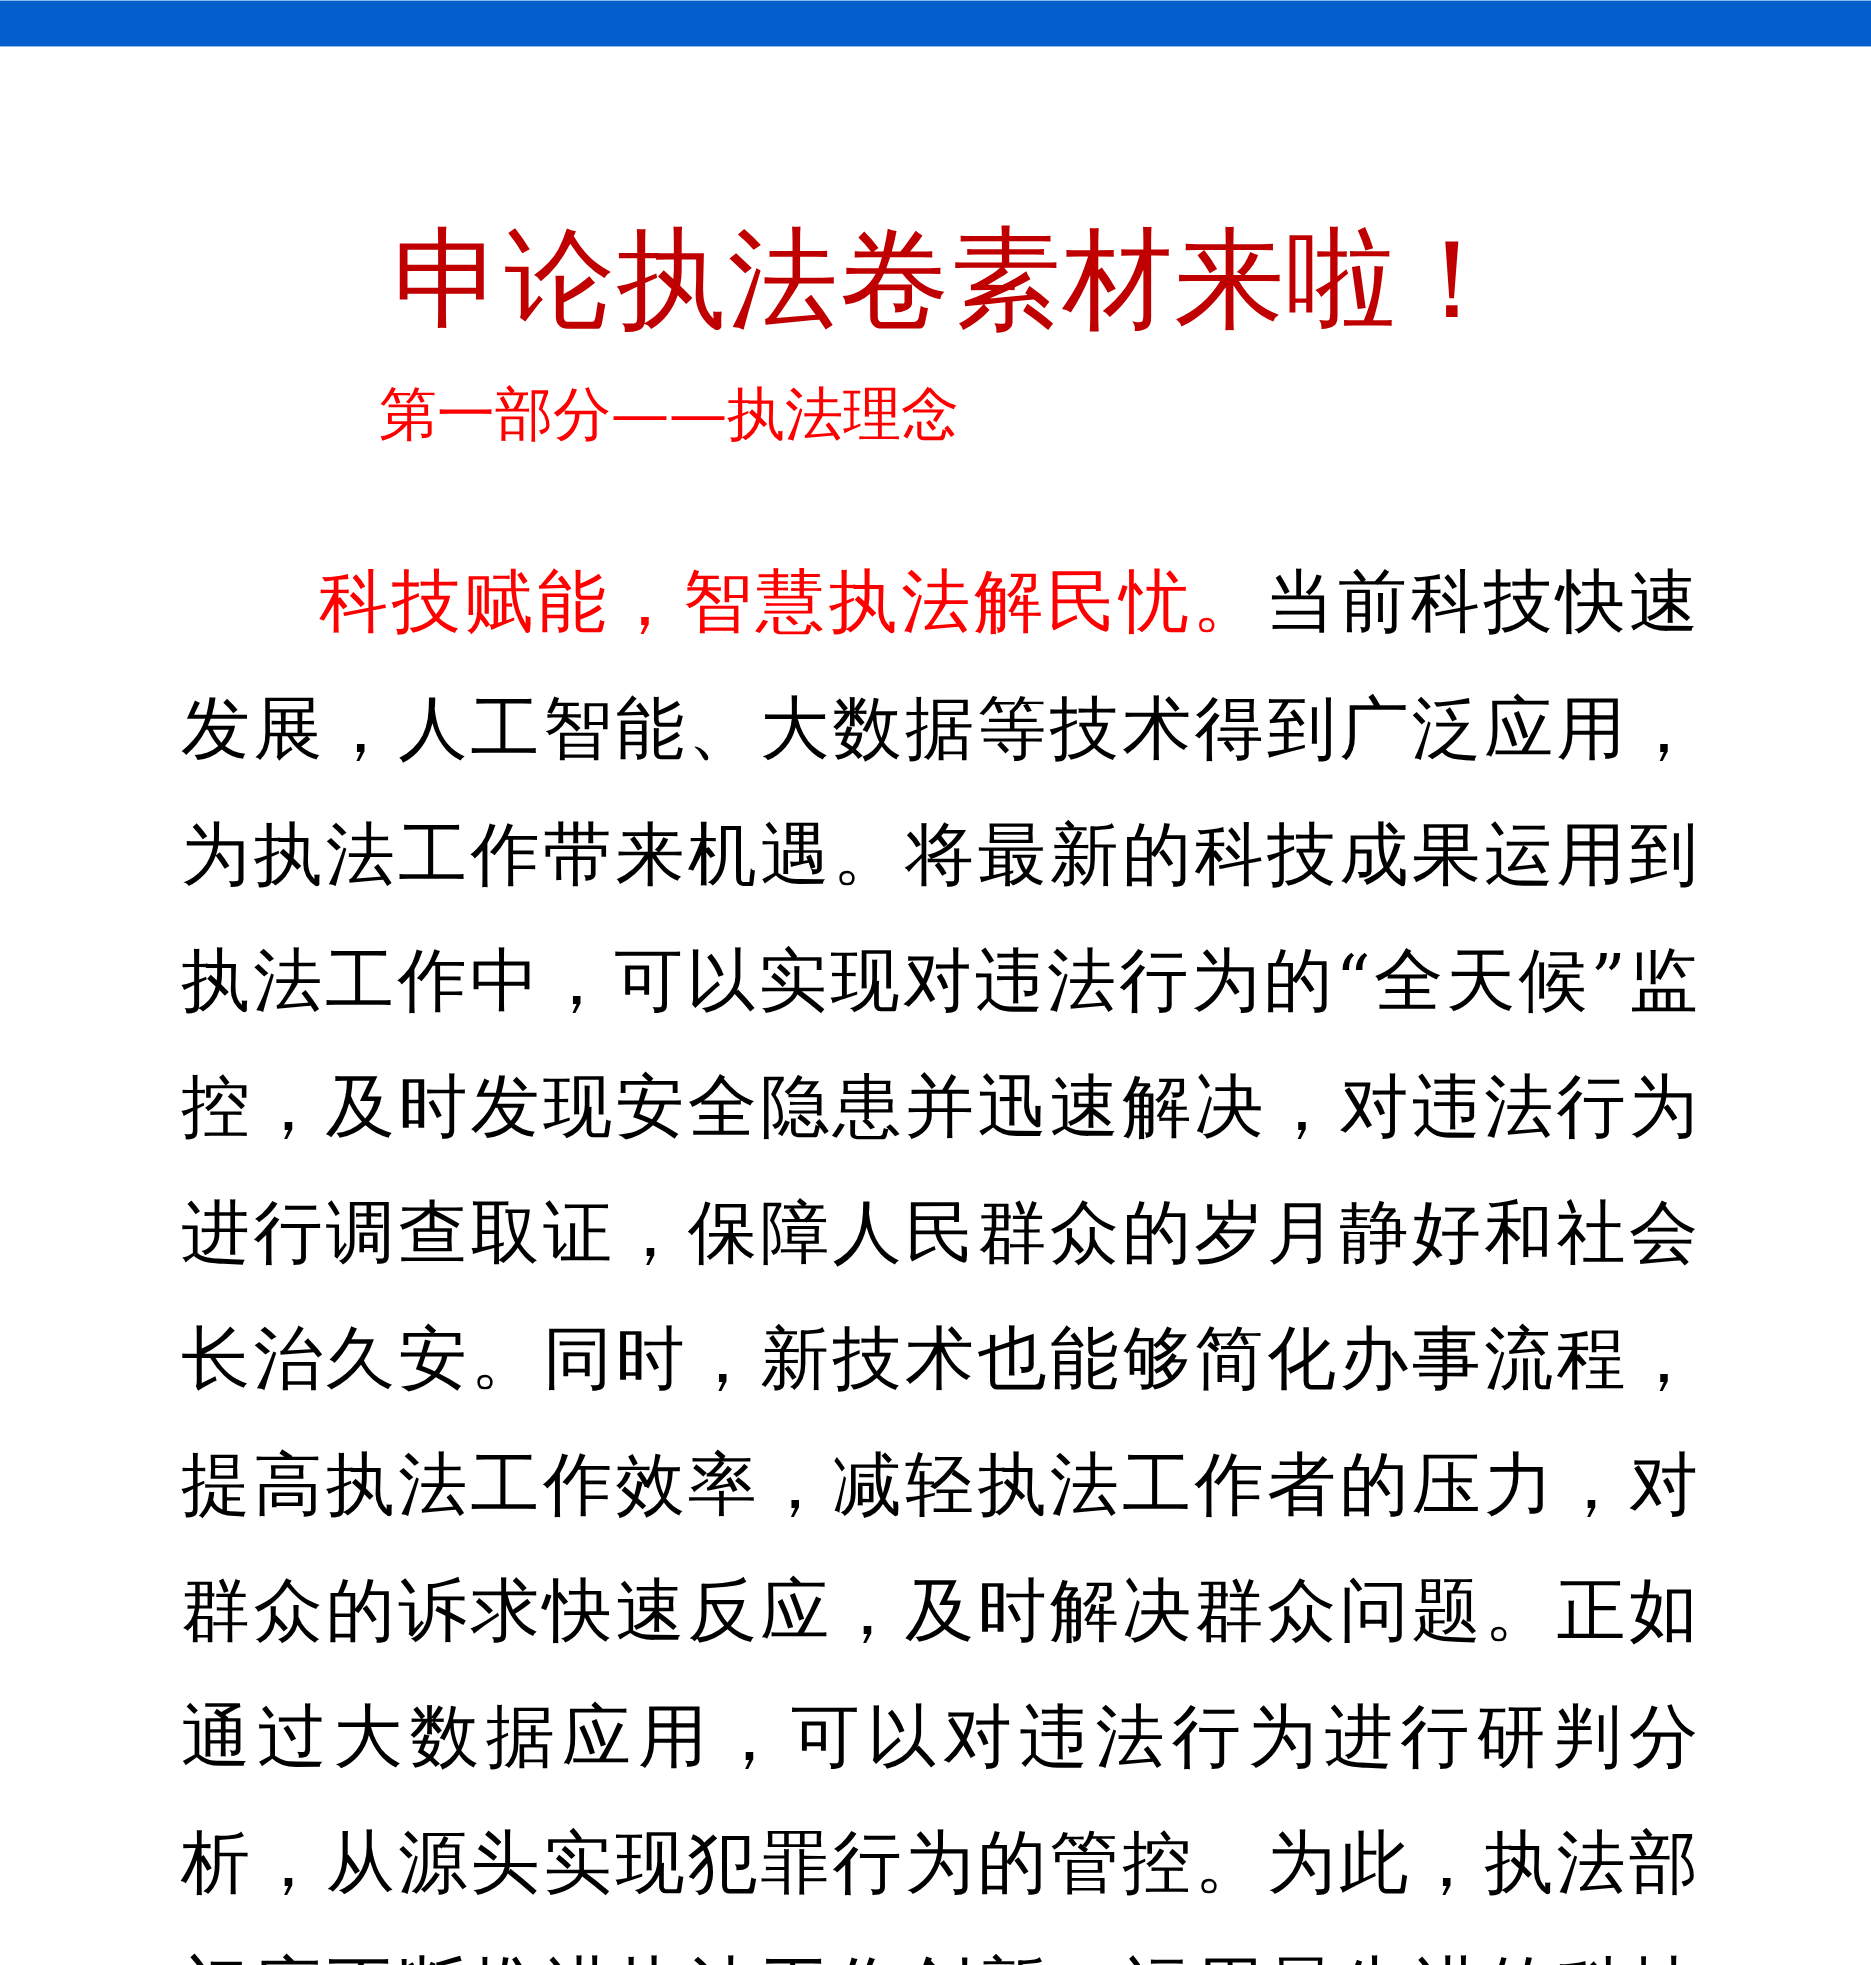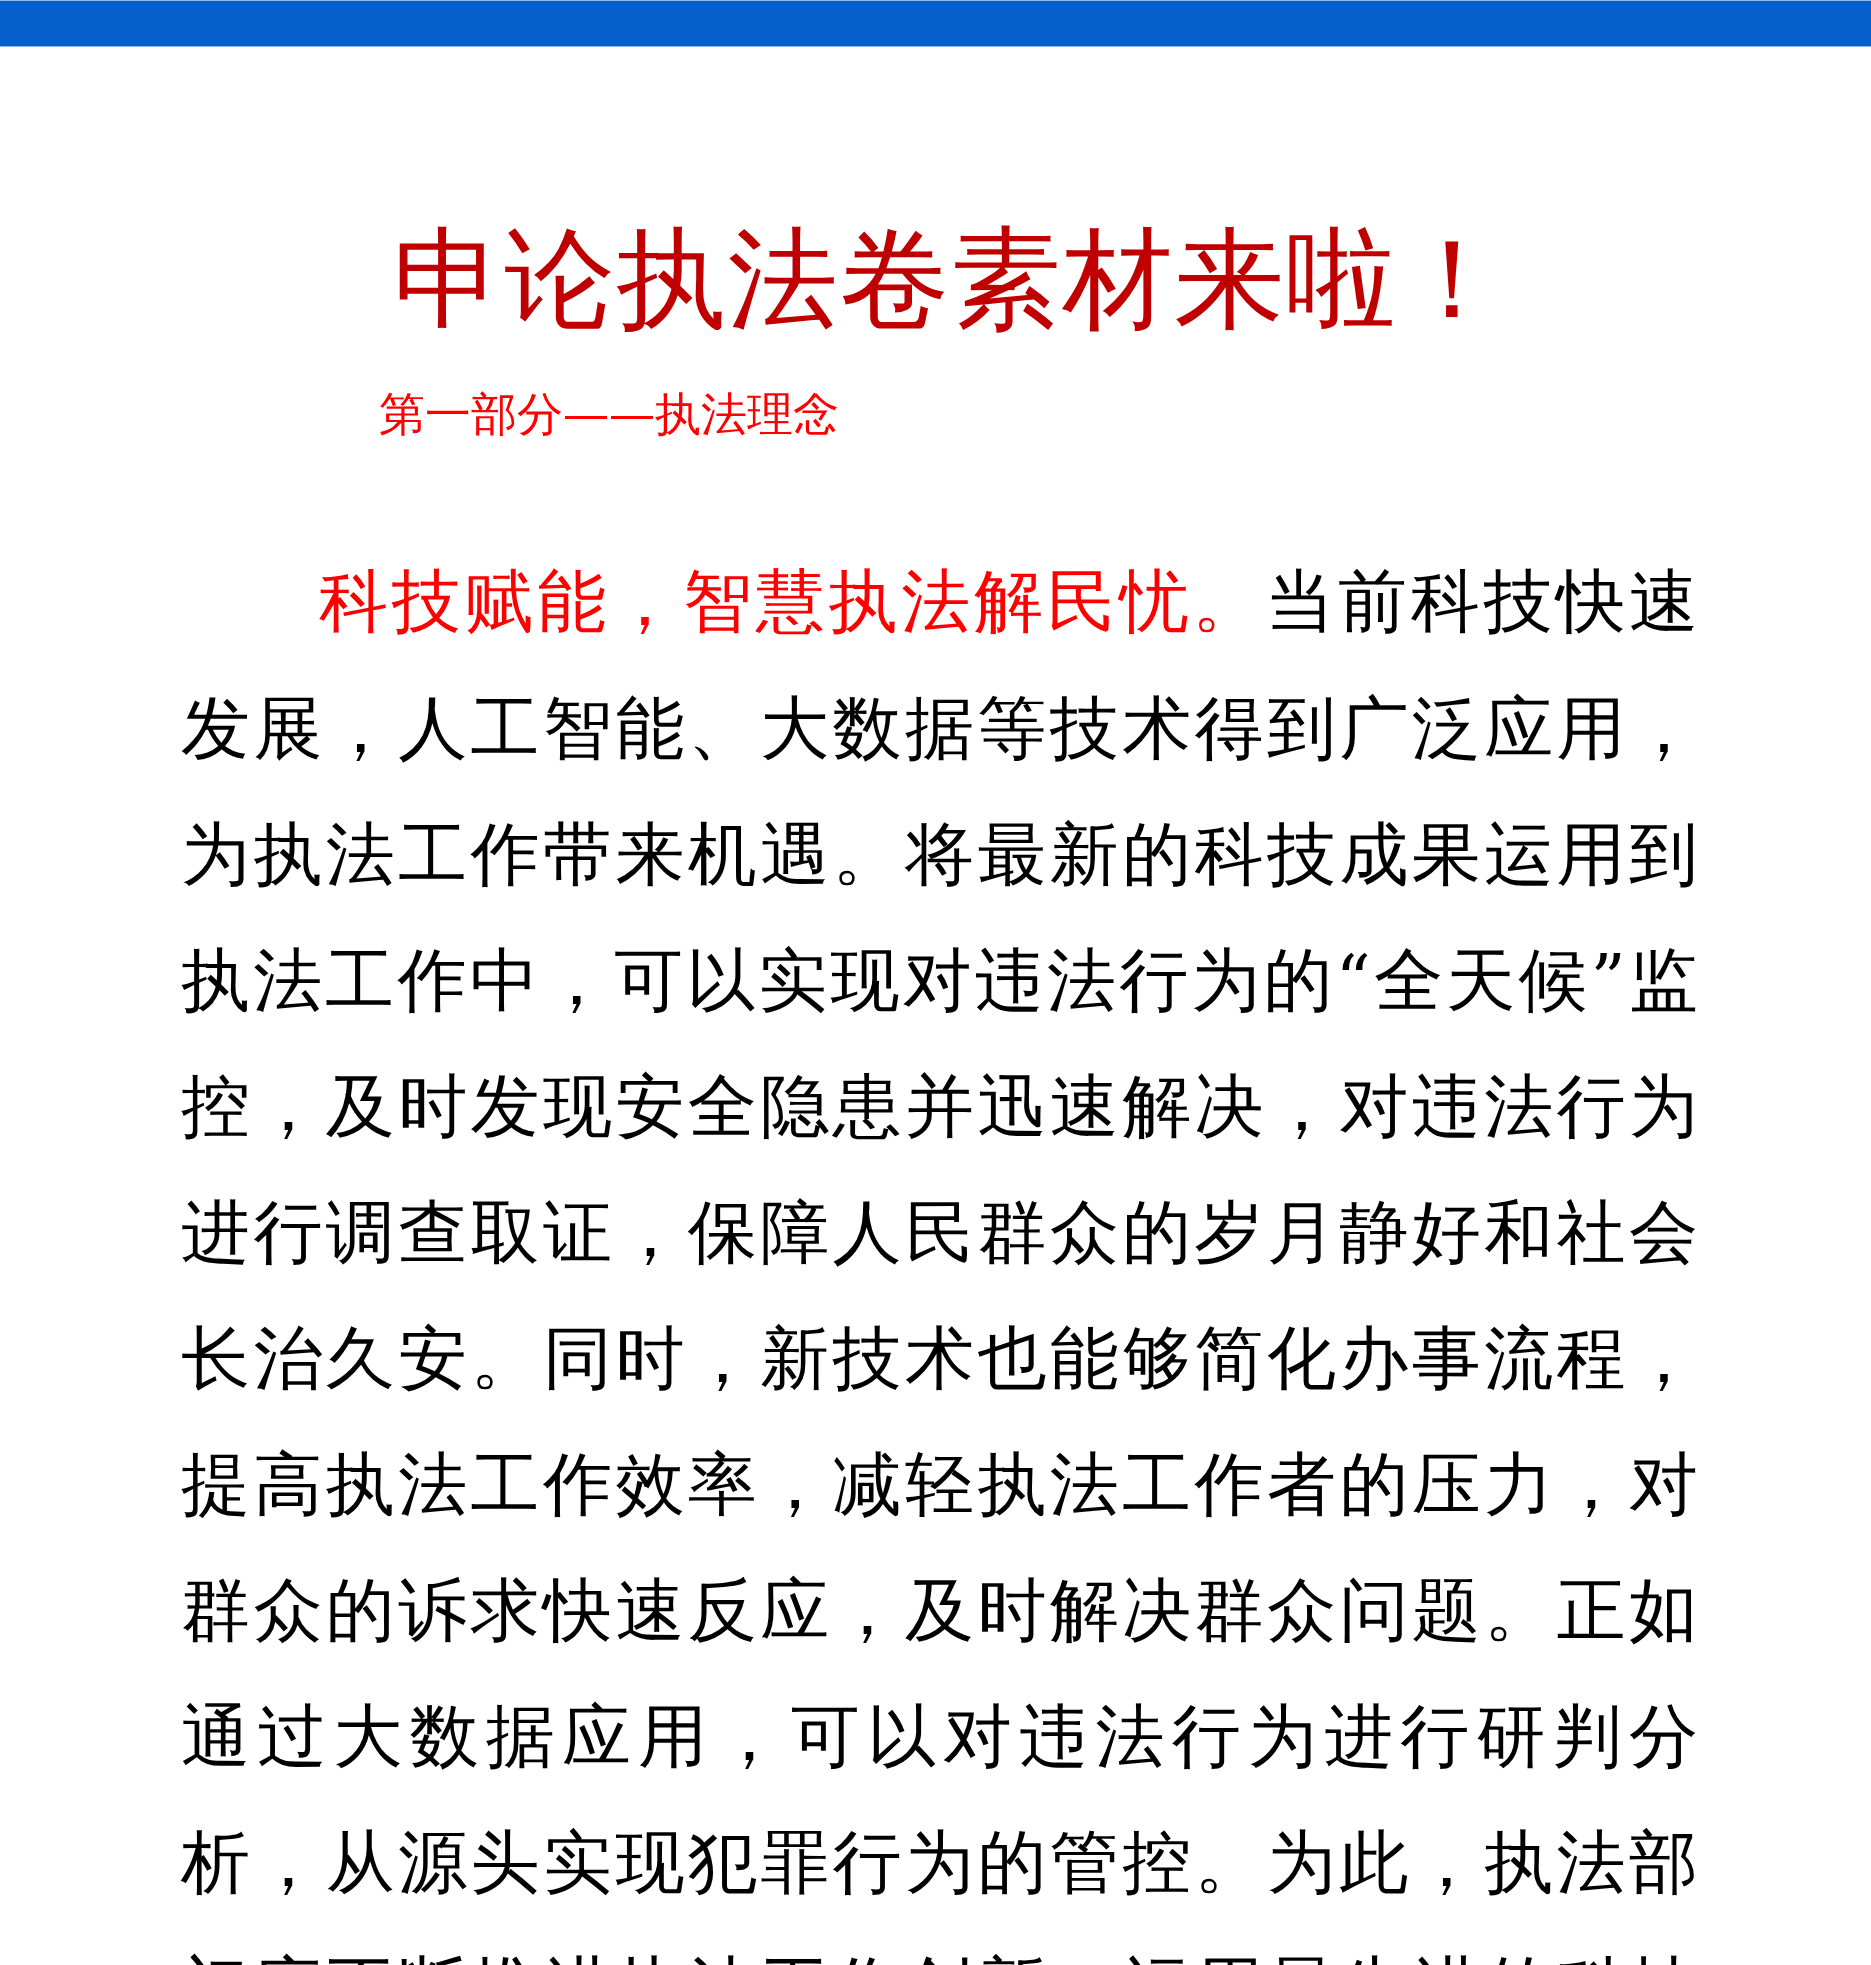--- a/index.html
+++ b/index.html
@@ -36,21 +36,21 @@
       line-height: 134px;
       color: #c00000;
       letter-spacing: 1.6px;
       white-space: nowrap;
     }
     .section-heading {
       position: absolute;
       left: 379px;
       top: 387px;
       font-family: "DejaVu Serif", "Liberation Serif", serif;
-      font-size: 46px;
+      font-size: 58px;
       line-height: 55px;
       color: #ff0000;
       white-space: nowrap;
     }
     .body-text {
       position: absolute;
       left: 181px;
       top: 538px;
       width: 1517px;
       font-family: "DejaVu Serif", "Liberation Serif", serif;

